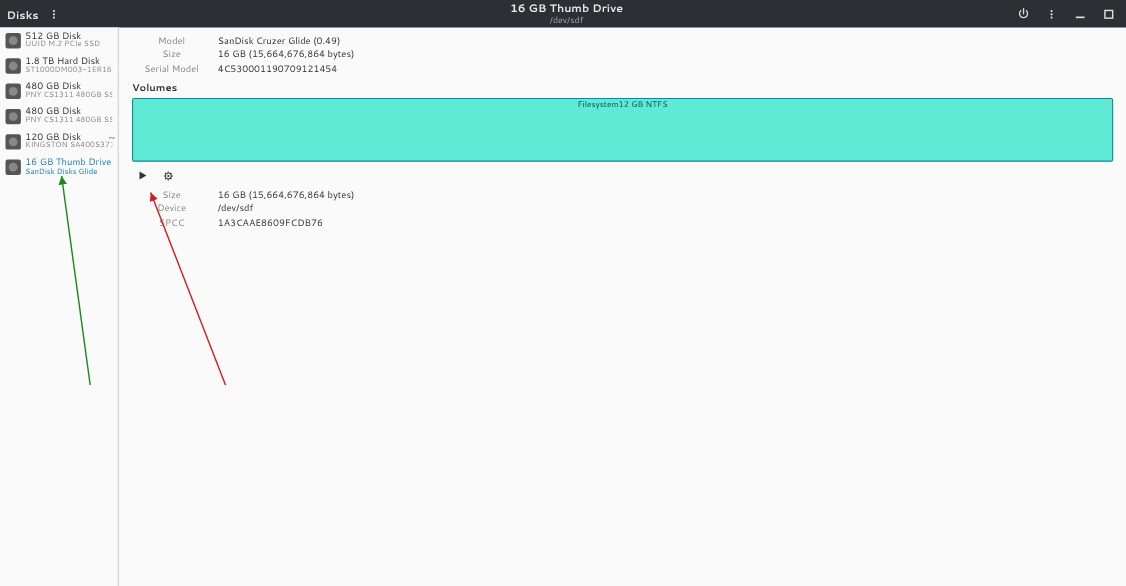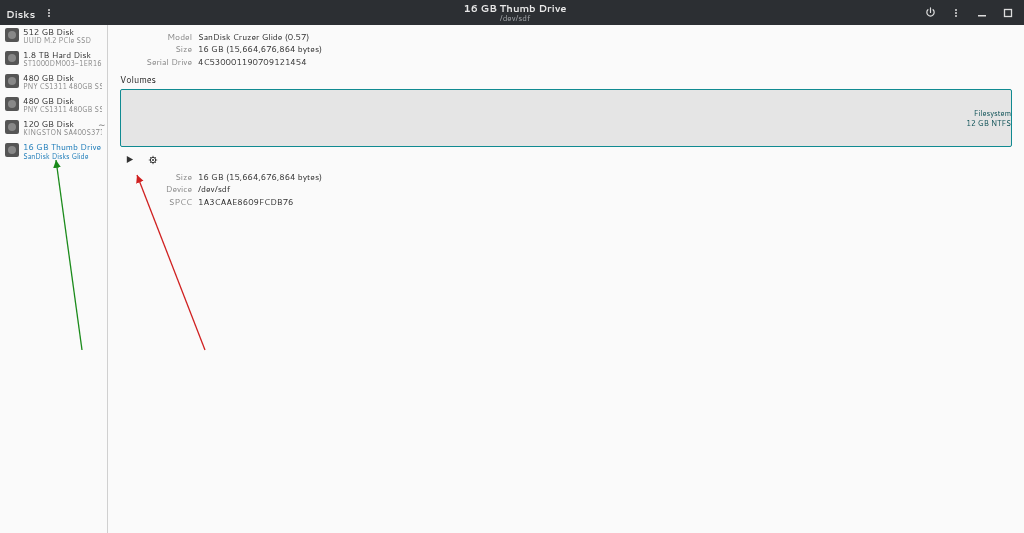--- a/index.html
+++ b/index.html
@@ -12,37 +12,37 @@
   .hb-center{flex:1;text-align:center;line-height:1.1}
   .hb-center .t{font-weight:600;font-size:10px}
   .hb-center .s{font-size:8px;color:#a0a4a8}
   .hb-right{display:flex;align-items:center;gap:10px;padding-right:8px}
   .hb-btn{display:flex;align-items:center;justify-content:center;width:16px;height:16px;cursor:pointer}
   svg{display:block}
 
   .body{display:flex;height:calc(100% - 25px)}
 
   .sidebar{width:108px;background:#fafafa;border-right:1px solid #d0d0d0;overflow:hidden}
-  .disk-row{display:flex;align-items:flex-start;gap:4px;padding:3px 5px;cursor:pointer}
+  .disk-row{display:flex;align-items:center;gap:4px;padding:3px 5px;cursor:pointer}
   .disk-row.selected .disk-name{color:#1a7ab8}
   .disk-row.selected .disk-sub{color:#1a7ab8}
   .disk-icon{width:14px;height:14px;background:#555;border-radius:2px;flex-shrink:0;position:relative}
   .disk-icon::after{content:"";position:absolute;inset:3px;border-radius:50%;background:#888}
   .disk-text{display:flex;flex-direction:column;line-height:1.1;overflow:hidden}
   .disk-name{font-size:8.5px;color:#2e2e2e;white-space:nowrap}
   .disk-sub{font-size:7px;color:#888;white-space:nowrap}
   .blink{position:absolute;left:98px;top:calc(25px + 93px);font-size:9px;color:#7a7a7a}
 
   .main{flex:1;padding:6px 12px 0 12px;overflow:hidden;position:relative}
   .info-row{display:flex;gap:6px;line-height:1.45}
-  .info-label{width:72px;text-align:right;color:#888;font-size:8.5px}
+  .info-label{width:72px;text-align:center;color:#888;font-size:8.5px}
   .info-value{font-size:8.5px;color:#2e2e2e}
-  .section-title{font-weight:400;font-size:9px;margin-top:5px;margin-bottom:3px;color:#2e2e2e}
-
-  .volume-bar{height:58px;background:#e5e5e5;color:#0a4f54;display:flex;align-items:flex-end;justify-content:center;flex-direction:column;font-size:7.5px;border:1px solid #108a91;border-radius:2px}
+  .section-title{font-weight:700;font-size:9px;margin-top:5px;margin-bottom:3px;color:#2e2e2e}
+
+  .volume-bar{height:58px;background:#5eead4;color:#0a4f54;display:flex;align-items:flex-start;justify-content:center;flex-direction:row;font-size:7.5px;border:1px solid #108a91;border-radius:2px}
   .volume-bar .vn{color:#0c5055}
   .volume-bar .vs{color:#0c5055}
 
   .vol-actions{display:flex;gap:10px;padding:6px 2px 4px 2px;align-items:center}
   .vol-btn{width:14px;height:14px;display:flex;align-items:center;justify-content:center;cursor:pointer}
 
   .arrow{position:absolute;pointer-events:none}
 </style>
 </head>
 <body>
@@ -132,28 +132,28 @@
       <div class="disk-text">
         <span class="disk-name">16 GB Thumb Drive</span>
         <span class="disk-sub">SanDisk Disks Glide</span>
       </div>
     </div>
   </div>
 
   <div class="main">
     <div class="info-row">
       <div class="info-label">Model</div>
-      <div class="info-value">SanDisk Cruzer Glide (0.57)</div>
+      <div class="info-value">SanDisk Cruzer Glide (0.49)</div>
     </div>
     <div class="info-row">
       <div class="info-label">Size</div>
       <div class="info-value">16 GB (15,664,676,864 bytes)</div>
     </div>
     <div class="info-row">
-      <div class="info-label">Serial Drive</div>
+      <div class="info-label">Serial Model</div>
       <div class="info-value">4C530001190709121454</div>
     </div>
 
     <div class="section-title">Volumes</div>
 
     <div class="volume-bar">
       <div class="vn">Filesystem</div>
       <div class="vs">12 GB NTFS</div>
     </div>
 

